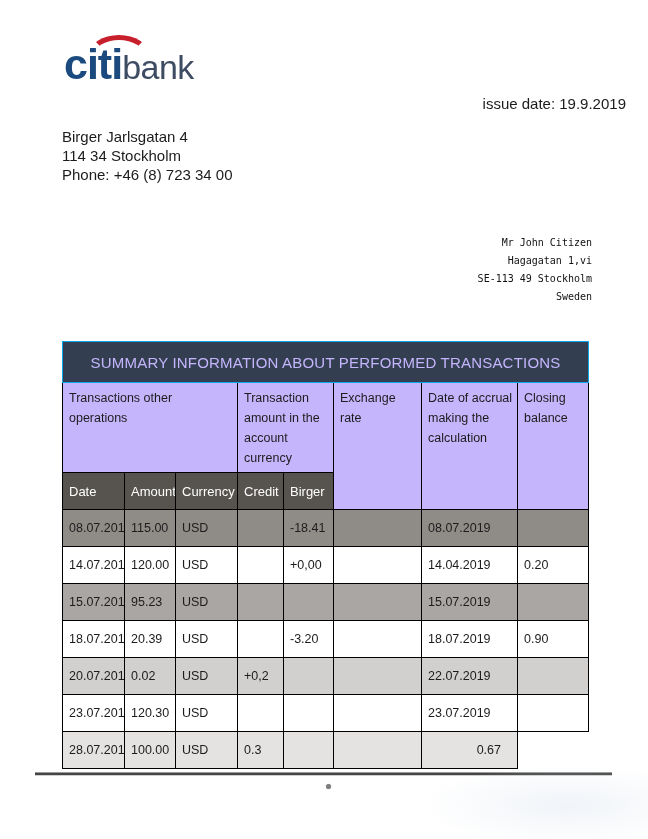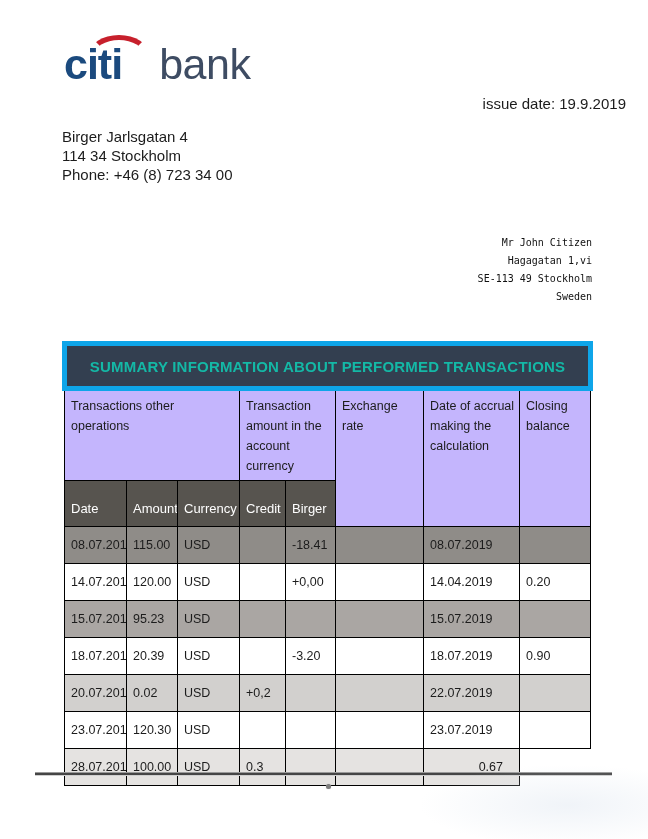--- a/index.html
+++ b/index.html
@@ -9,50 +9,50 @@
     margin:0 auto;
   }
 
   
   .logo{position:absolute;left:64px;top:40px;height:56px;white-space:nowrap;}
   .logo .citi{
     font-size:43px;font-weight:bold;color:#1b4a7e;letter-spacing:-1px;
     font-family:"Liberation Sans", sans-serif;
   }
   .logo .bank{
-    font-size:43px;font-weight:400;color:#3e4c63;letter-spacing:-0.5px;padding-left:37px;
+    font-size:34px;font-weight:400;color:#3e4c63;letter-spacing:-0.5px;
   }
   .logo .arc{
     position:absolute;left:25px;top:-5px;width:50px;height:30px;
     border:5px solid transparent;border-top-color:#c7202c;border-radius:50%;
   }
 
   
   .issue-date{position:absolute;top:95px;right:22px;font-size:15px;color:#1c1c1c;}
   .sender{position:absolute;left:62px;top:127px;font-size:15px;line-height:19px;}
   .recipient{
     position:absolute;right:56px;top:234px;text-align:right;
     font-family:"DejaVu Sans Mono", monospace;font-size:10px;line-height:18px;color:#111;
   }
 
   
   .stmt{position:absolute;left:62px;top:341px;}
   table{border-collapse:collapse;table-layout:fixed;width:526px;}
   th,td{border:1px solid #000;font-weight:normal;overflow:hidden;}
   .title-row th{
-    background:#333f50;color:#14b8a6;height:38px;font-size:15px;font-weight:700;
-    text-align:center;letter-spacing:0.2px;border:5px solid #0ea5e9;
+    background:#333f50;color:#c4b5fd;height:38px;font-size:15px;font-weight:400;
+    text-align:center;letter-spacing:0.2px;border:1px solid #0ea5e9;
   }
   .group-row th{
     vertical-align:top;text-align:left;padding:5px 4px 4px 6px;font-size:12.5px;
     line-height:1.6;background:#c4b5fd;height:64px;
   }
   .sub-row th{
     background:#57544f;color:#ffffff;font-size:13px;text-align:left;
-    padding:13px 4px 4px 6px;height:28px;
+    padding:4px 4px 4px 6px;height:28px;
   }
   .data-row td{
     font-size:12.5px;padding:3px 4px 3px 6px;height:30px;vertical-align:middle;
   }
   .shade-0{background:#8f8c88;}
   .shade-2{background:#aaa6a3;}
   .shade-4{background:#d2d0ce;}
   .shade-6{background:#e5e3e1;}
   td.right-val{text-align:right;padding-right:16px;}
 

